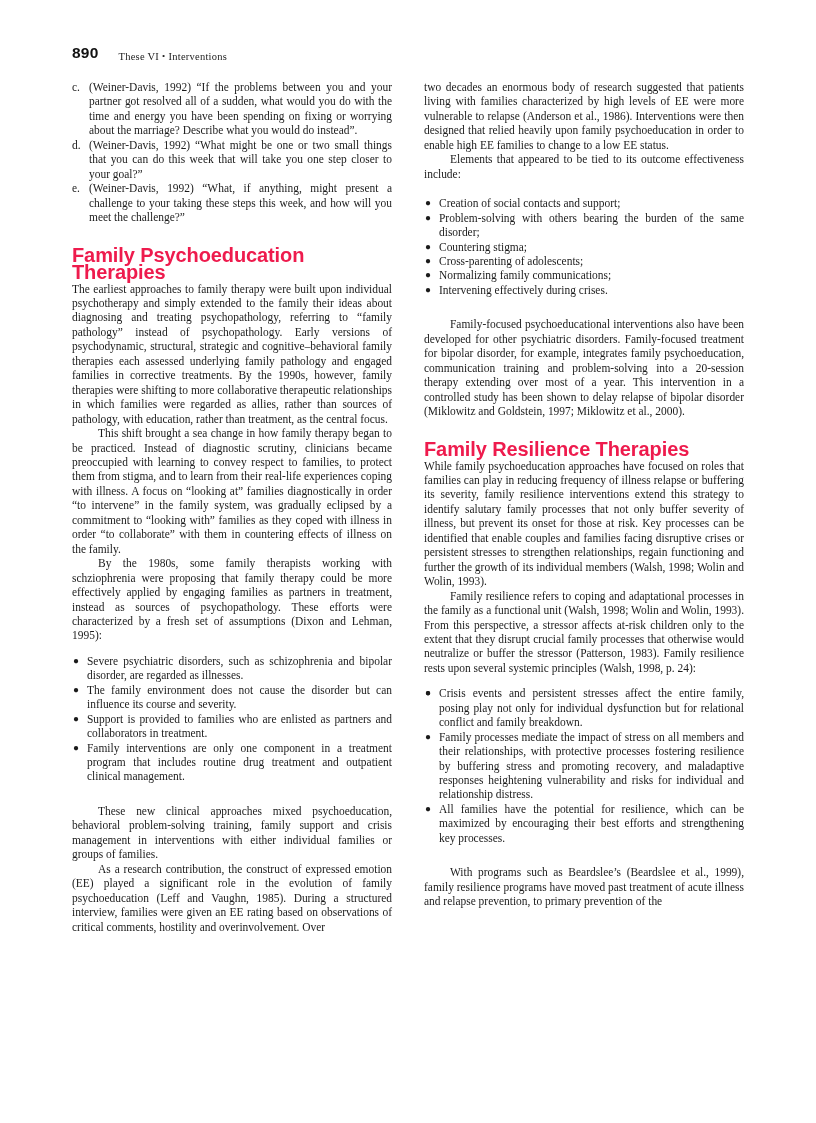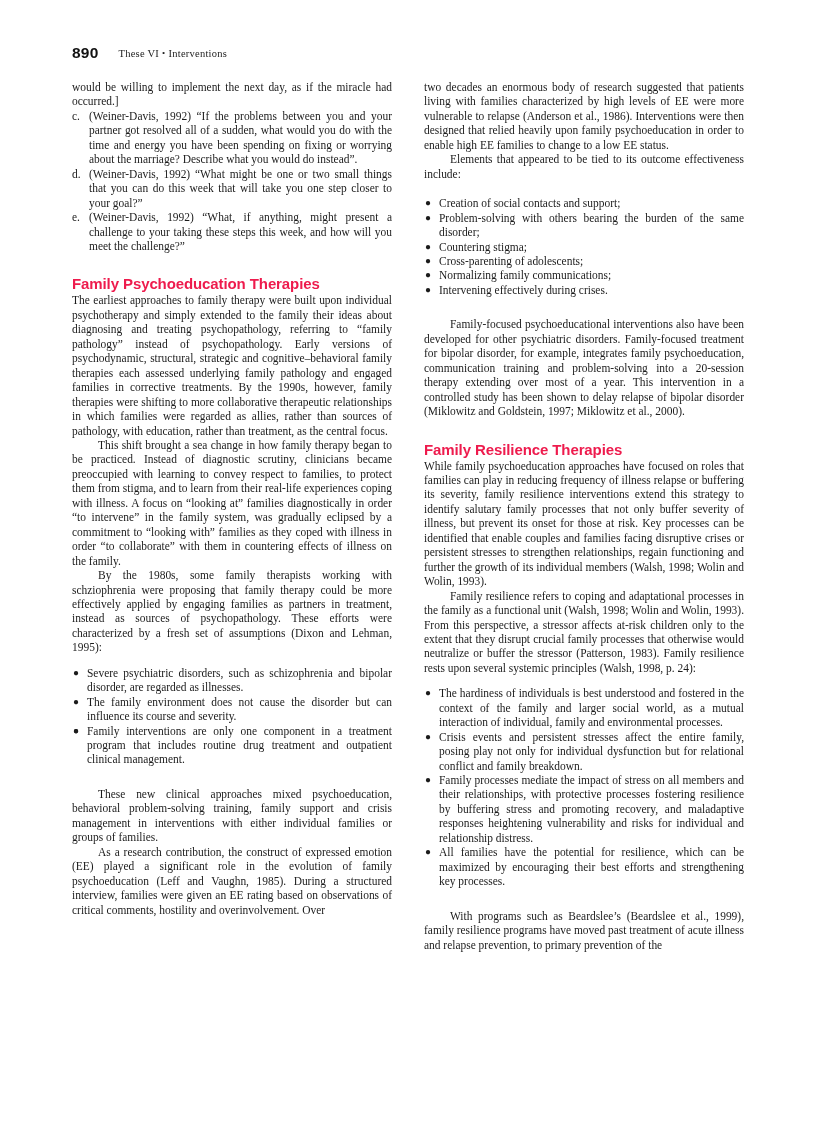--- a/index.html
+++ b/index.html
@@ -17,21 +17,21 @@
     font-family: "Liberation Serif", serif;
     color: #1a1a1a;
   }
 
   
   .running-head {
     position: absolute;
     left: 72px;
     top: 44px;
     display: flex;
-    align-items: center;
+    align-items: flex-end;
     gap: 20px;
   }
   .folio {
     font-family: "Liberation Sans", sans-serif;
     font-weight: bold;
     font-size: 15.5px;
     letter-spacing: 0.2px;
     color: #111;
   }
   .head-title {
@@ -75,21 +75,21 @@
     text-indent: 26px;
   }
   p.noindent {
     text-indent: 0;
   }
 
   
   h2.section {
     font-family: "Liberation Sans", sans-serif;
     font-weight: bold;
-    font-size: 15px;
+    font-size: 20px;
     line-height: 17px;
     color: #ee1b4d;
     margin: 0 0 1px 0;
     letter-spacing: -0.1px;
   }
   .space-before-heading { height: 22px; }
 
   
   ul.alpha-list, ul.bullet-list {
     list-style: none;
@@ -142,21 +142,20 @@
     <span class="folio">890</span>
     <span class="head-title">
       <span>These VI</span><span class="head-sep">•</span><span>Interventions</span>
     </span>
   </div>
 
   <div class="columns">
 
     <div class="col">
 
-      <p class="body noindent">would be willing to implement the next day, as if the miracle had occurred.]</p>
 
       <ul class="alpha-list">
         <li>
           <span class="marker">c.</span>
           <span>(Weiner-Davis, 1992) “If the problems between you and your partner got resolved all of a sudden, what would you do with the time and energy you have been spending on fixing or worrying about the marriage? Describe what you would do instead”.</span>
         </li>
         <li>
           <span class="marker">d.</span>
           <span>(Weiner-Davis, 1992) “What might be one or two small things that you can do this week that will take you one step closer to your goal?”</span>
         </li>
@@ -180,20 +179,21 @@
         <li>
           <span class="dot">●</span>
           <span>Severe psychiatric disorders, such as schizophrenia and bipolar disorder, are regarded as illnesses.</span>
         </li>
         <li>
           <span class="dot">●</span>
           <span>The family environment does not cause the disorder but can influence its course and severity.</span>
         </li>
         <li>
           <span class="dot">●</span>
+          <span>Support is provided to families who are enlisted as partners and collaborators in treatment.</span>
         </li>
         <li>
           <span class="dot">●</span>
           <span>Family interventions are only one component in a treatment program that includes routine drug treatment and outpatient clinical management.</span>
         </li>
       </ul>
 
       <div class="gap-xl"></div>
 
       <p class="body indent">These new clinical approaches mixed psychoeducation, behavioral problem-solving training, family support and crisis management in interventions with either individual families or groups of families.</p>
@@ -244,21 +244,20 @@
       <h2 class="section">Family Resilience Therapies</h2>
 
       <p class="body noindent">While family psychoeducation approaches have focused on roles that families can play in reducing frequency of illness relapse or buffering its severity, family resilience interventions extend this strategy to identify salutary family processes that not only buffer severity of illness, but prevent its onset for those at risk. Key processes can be identified that enable couples and families facing disruptive crises or persistent stresses to strengthen relationships, regain functioning and further the growth of its individual members (Walsh, 1998; Wolin and Wolin, 1993).</p>
       <p class="body indent">Family resilience refers to coping and adaptational processes in the family as a functional unit (Walsh, 1998; Wolin and Wolin, 1993). From this perspective, a stressor affects at-risk children only to the extent that they disrupt crucial family processes that otherwise would neutralize or buffer the stressor (Patterson, 1983). Family resilience rests upon several systemic principles (Walsh, 1998, p. 24):</p>
 
       <div class="gap-m"></div>
 
       <ul class="bullet-list">
         <li>
           <span class="dot">●</span>
-          <span>The hardiness of individuals is best understood and fostered in the context of the family and larger social world, as a mutual interaction of individual, family and environmental processes.</span>
         </li>
         <li>
           <span class="dot">●</span>
           <span>Crisis events and persistent stresses affect the entire family, posing play not only for individual dysfunction but for relational conflict and family breakdown.</span>
         </li>
         <li>
           <span class="dot">●</span>
           <span>Family processes mediate the impact of stress on all members and their relationships, with protective processes fostering resilience by buffering stress and promoting recovery, and maladaptive responses heightening vulnerability and risks for individual and relationship distress.</span>
         </li>
         <li>

